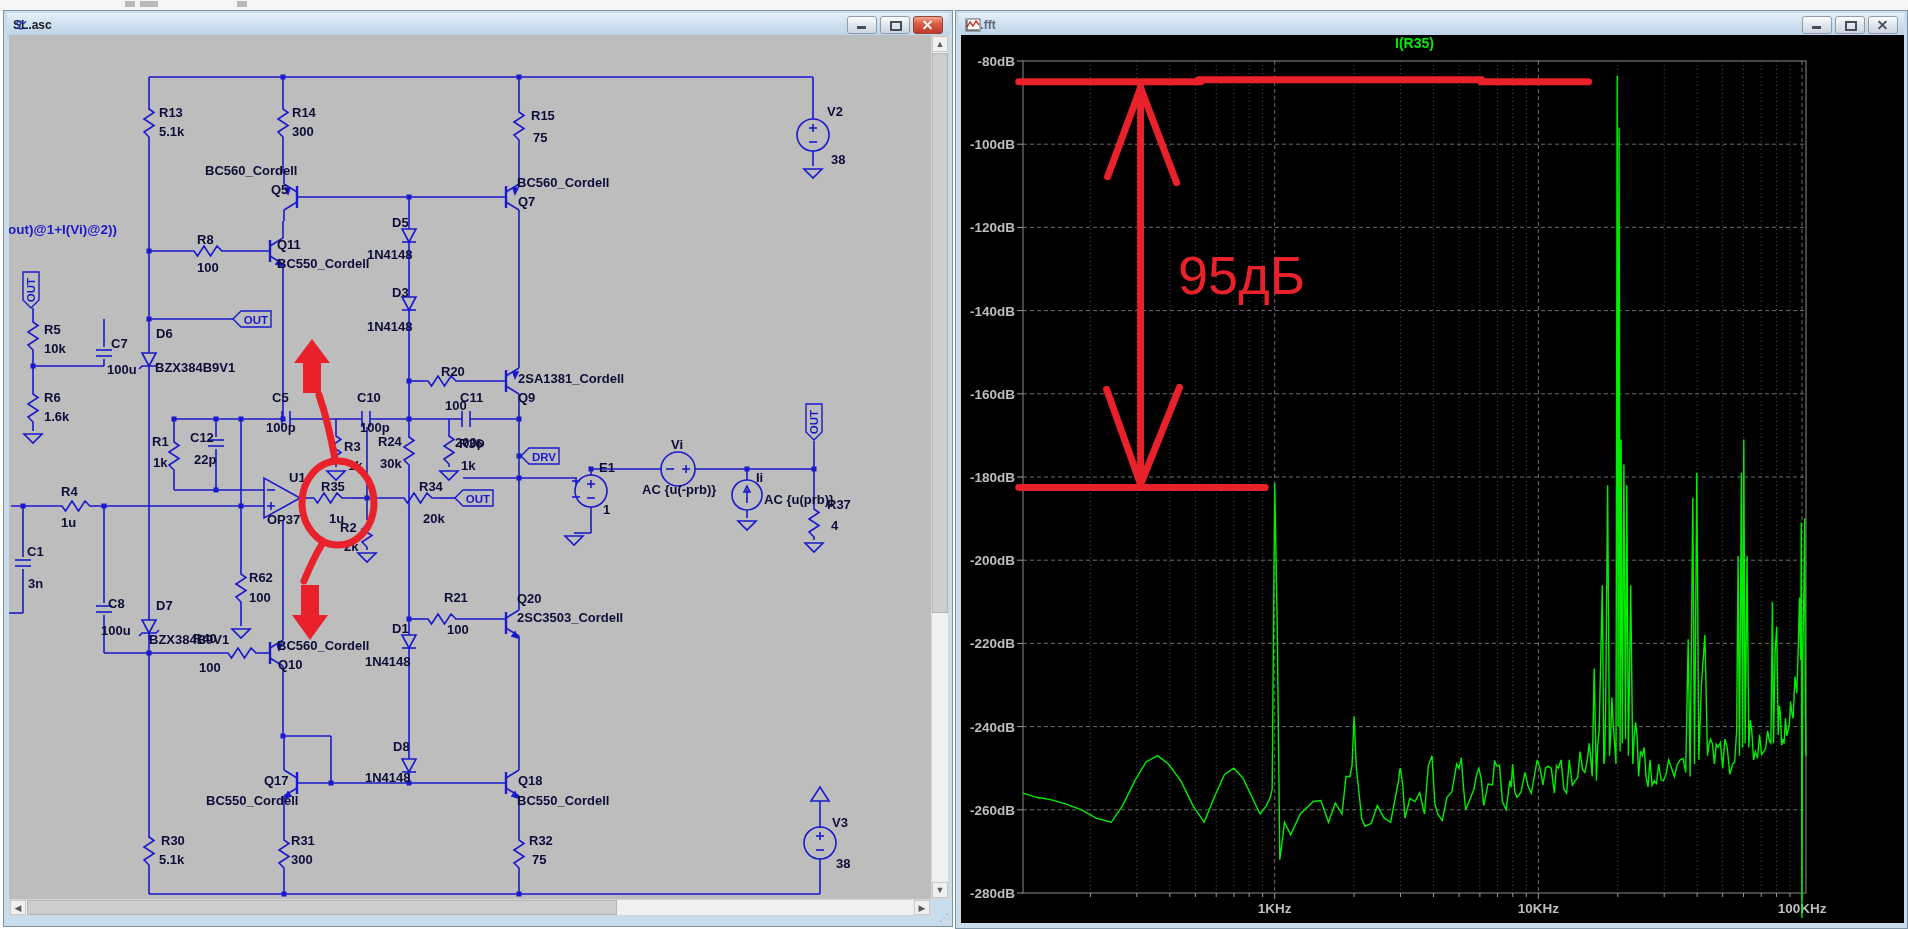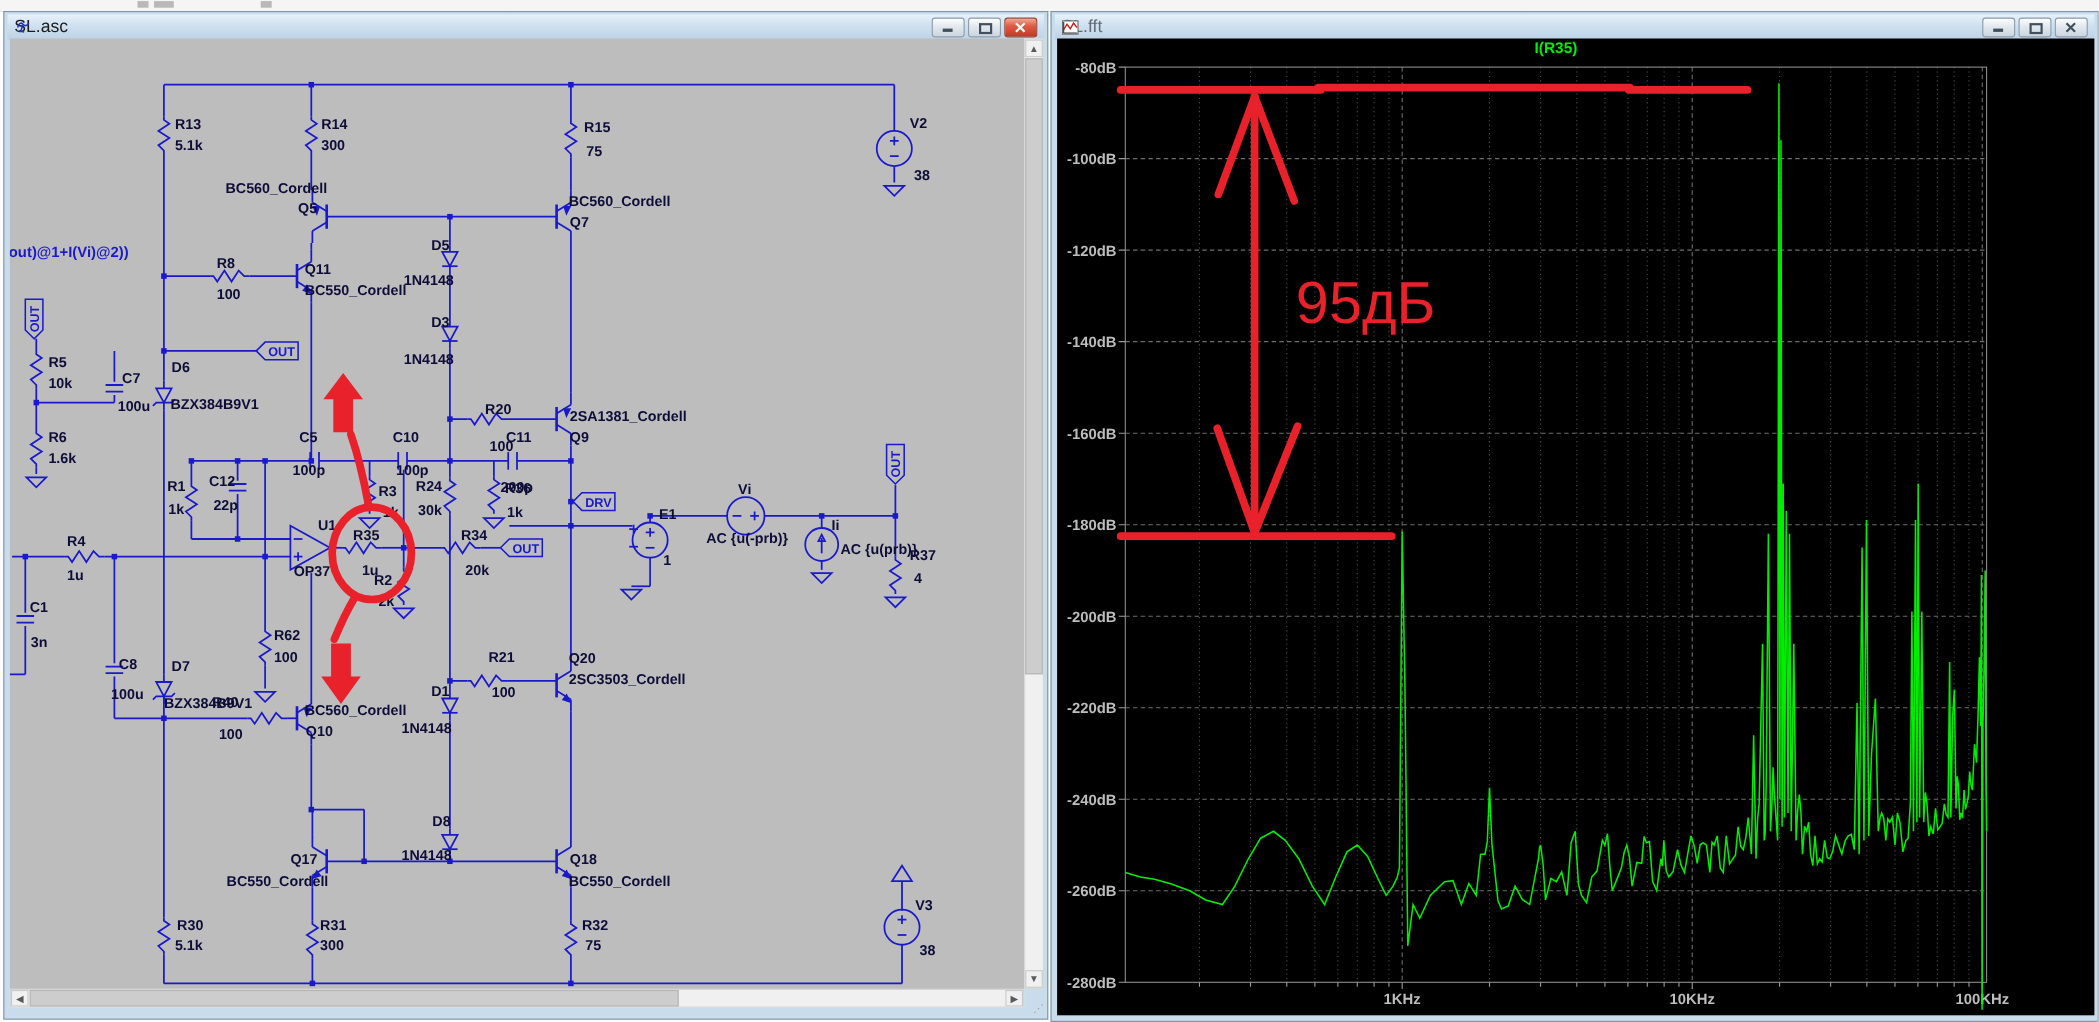--- a/index.html
+++ b/index.html
@@ -2,21 +2,21 @@
 <html><head>
 <meta charset="utf-8">
 <style>
   html,body{margin:0;padding:0;background:#ffffff;font-family:"Liberation Sans",sans-serif;}
   #stage{position:relative;width:1908px;height:929px;background:#ffffff;overflow:hidden;}
   .top-strip{position:absolute;left:0;top:0;width:1908px;height:10px;background:#f5f5f5;border-bottom:1px solid #e2e2e2;}
   .tb-frag{position:absolute;top:1px;width:10px;height:6px;background:#b9b9b9;}
   .win{position:absolute;border:1px solid #7f93a6;background:#c9dcec;box-sizing:border-box;}
   .titlebar{position:absolute;left:3px;top:2px;right:3px;height:23px;
     background:linear-gradient(#e7f1fa,#cfe1f0 45%,#bcd2e6);display:flex;align-items:center;}
-  .titlebar .ttl{font-size:16px;color:#1b1b1b;margin-left:6px;}
+  .titlebar .ttl{font-size:12px;color:#1b1b1b;margin-left:6px;font-weight:bold;}
   .titlebar.inactive .ttl{color:#5f6a74;}
   .wicon{width:16px;height:14px;margin-left:6px;flex:0 0 auto;}
   .btns{position:absolute;right:6px;top:3px;display:flex;gap:3px;}
   .btn{width:28px;height:16px;border:1px solid #8e9cab;border-radius:3px;
     background:linear-gradient(#fdfefe,#e2e8ee 45%,#ccd5df);position:relative;cursor:default;}
   .btn.close-active{background:linear-gradient(#f2a893,#dd5f45 40%,#c0392a);border-color:#9a4433;}
   .glyph-min{position:absolute;left:9px;bottom:4px;width:9px;height:3px;background:#41505c;}
   .glyph-max{position:absolute;left:9px;top:4px;width:8px;height:6px;border:2px solid #41505c;}
   .glyph-x1,.glyph-x2{position:absolute;left:8px;top:7px;width:11px;height:2px;background:#41505c;}
   .glyph-x1{transform:rotate(45deg);} .glyph-x2{transform:rotate(-45deg);}

